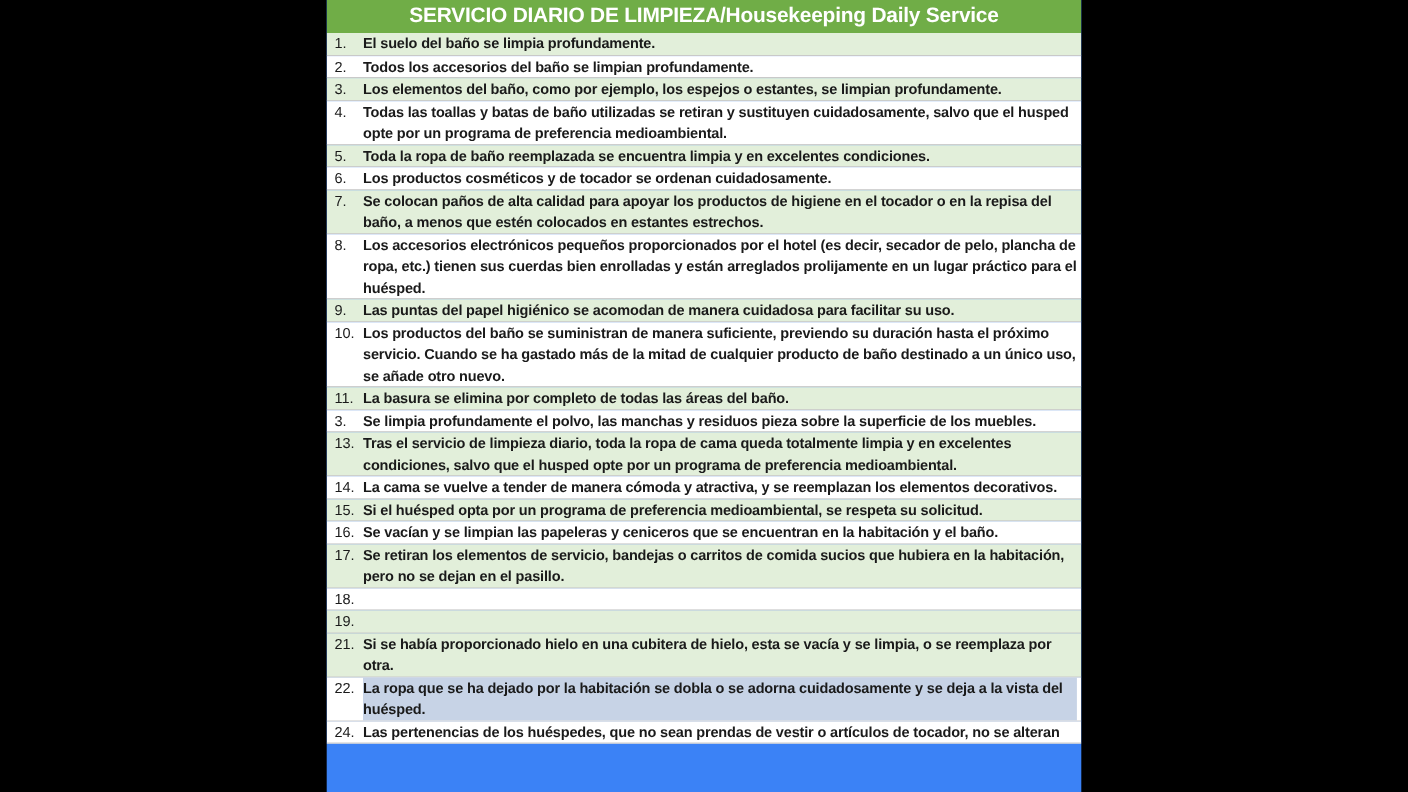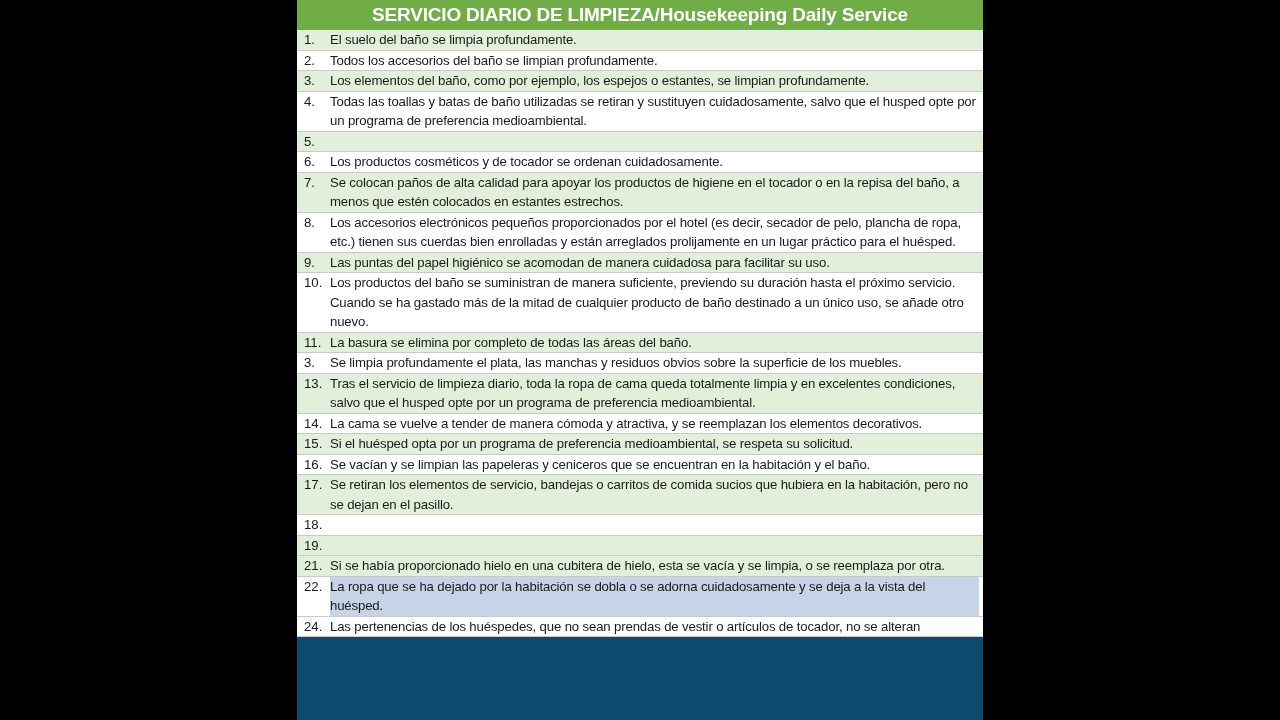--- a/index.html
+++ b/index.html
@@ -9,21 +9,21 @@
       height: 720px;
       overflow: hidden;
       background: #000000;
     }
     .sheet {
       position: absolute;
       left: 297px;
       top: 0;
       width: 686px;
       height: 720px;
-      background: #0c4a6e;
+      background: #3b82f6;
       overflow: hidden;
       font-family: "Liberation Sans", sans-serif;
     }
     .title-bar {
       height: 30px;
       background: #70ad47;
       color: #ffffff;
       font-weight: bold;
       font-size: 19px;
       line-height: 30px;
@@ -50,20 +50,21 @@
     .row.white { background: #ffffff; }
     .row .num {
       flex: 0 0 auto;
       width: 26px;
       padding-left: 7px;
       box-sizing: content-box;
     }
     .row .text {
       flex: 1 1 auto;
       letter-spacing: -0.15px;
+      font-weight: bold;
     }
     .row .text.highlighted {
       background: #c7d3e6;
       box-decoration-break: clone;
       -webkit-box-decoration-break: clone;
     }
   </style>
 </head>
 <body>
 
@@ -81,20 +82,21 @@
       <li class="row green">
     <span class="num">3.</span>
     <span class="text">Los elementos del baño, como por ejemplo, los espejos o estantes, se limpian profundamente.</span>
   </li>
       <li class="row white">
     <span class="num">4.</span>
     <span class="text">Todas las toallas y batas de baño utilizadas se retiran y sustituyen cuidadosamente, salvo que el husped opte por un programa de preferencia medioambiental.</span>
   </li>
       <li class="row green">
     <span class="num">5.</span>
+    <span class="text">Toda la ropa de baño reemplazada se encuentra limpia y en excelentes condiciones.</span>
   </li>
       <li class="row white">
     <span class="num">6.</span>
     <span class="text">Los productos cosméticos y de tocador se ordenan cuidadosamente.</span>
   </li>
       <li class="row green">
     <span class="num">7.</span>
     <span class="text">Se colocan paños de alta calidad para apoyar los productos de higiene en el tocador o en la repisa del baño, a menos que estén colocados en estantes estrechos.</span>
   </li>
       <li class="row white">
@@ -108,21 +110,21 @@
       <li class="row white">
     <span class="num">10.</span>
     <span class="text">Los productos del baño se suministran de manera suficiente, previendo su duración hasta el próximo servicio. Cuando se ha gastado más de la mitad de cualquier producto de baño destinado a un único uso, se añade otro nuevo.</span>
   </li>
       <li class="row green">
     <span class="num">11.</span>
     <span class="text">La basura se elimina por completo de todas las áreas del baño.</span>
   </li>
       <li class="row white">
     <span class="num">3.</span>
-    <span class="text">Se limpia profundamente el plata, las manchas y residuos obvios sobre la superficie de los muebles.</span>
+    <span class="text">Se limpia profundamente el polvo, las manchas y residuos pieza sobre la superficie de los muebles.</span>
   </li>
       <li class="row green">
     <span class="num">13.</span>
     <span class="text">Tras el servicio de limpieza diario, toda la ropa de cama queda totalmente limpia y en excelentes condiciones, salvo que el husped opte por un programa de preferencia medioambiental.</span>
   </li>
       <li class="row white">
     <span class="num">14.</span>
     <span class="text">La cama se vuelve a tender de manera cómoda y atractiva, y se reemplazan los elementos decorativos.</span>
   </li>
       <li class="row green">

